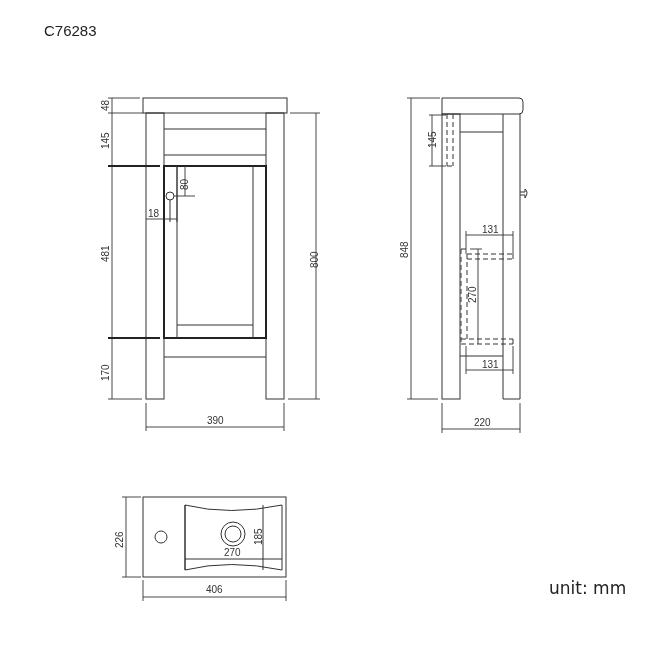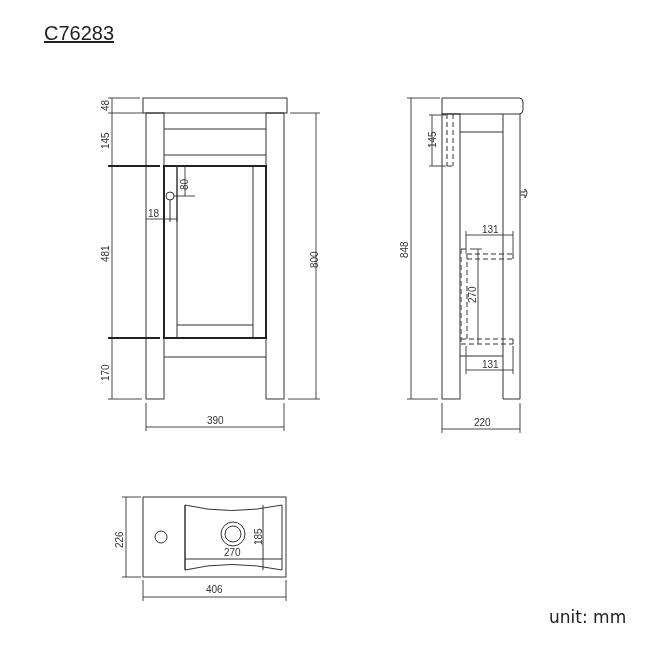--- a/index.html
+++ b/index.html
@@ -1,18 +1,18 @@
 <!DOCTYPE html>
 <html><head>
 <meta charset="utf-8">
 <style>
   html, body { margin: 0; padding: 0; background: #ffffff; }
   body { width: 650px; height: 650px; position: relative; overflow: hidden; font-family: "Liberation Sans", sans-serif; }
-  .code { position: absolute; left: 44px; top: 22px; font-size: 20px; color: #222; text-decoration: underline; }
-  .unit { position: absolute; left: 549px; top: 607px; font-size: 17px; color: #222; font-family: "DejaVu Sans", sans-serif; }
+  .code { position: absolute; left: 44px; top: 22px; font-size: 15px; color: #222; }
+  .unit { position: absolute; left: 549px; top: 578px; font-size: 17px; color: #222; font-family: "DejaVu Sans", sans-serif; }
   svg { position: absolute; left: 0; top: 0; }
   .ln { stroke: #333; stroke-width: 1; fill: none; }
   .thk { stroke: #222; stroke-width: 2; fill: none; }
   .dim { stroke: #333; stroke-width: 0.9; fill: none; }
   .dash { stroke: #333; stroke-width: 1; fill: none; stroke-dasharray: 5 3; }
   .t { font-family: "Liberation Sans", sans-serif; font-size: 10px; fill: #333; }
 </style>
 </head>
 <body>
 

